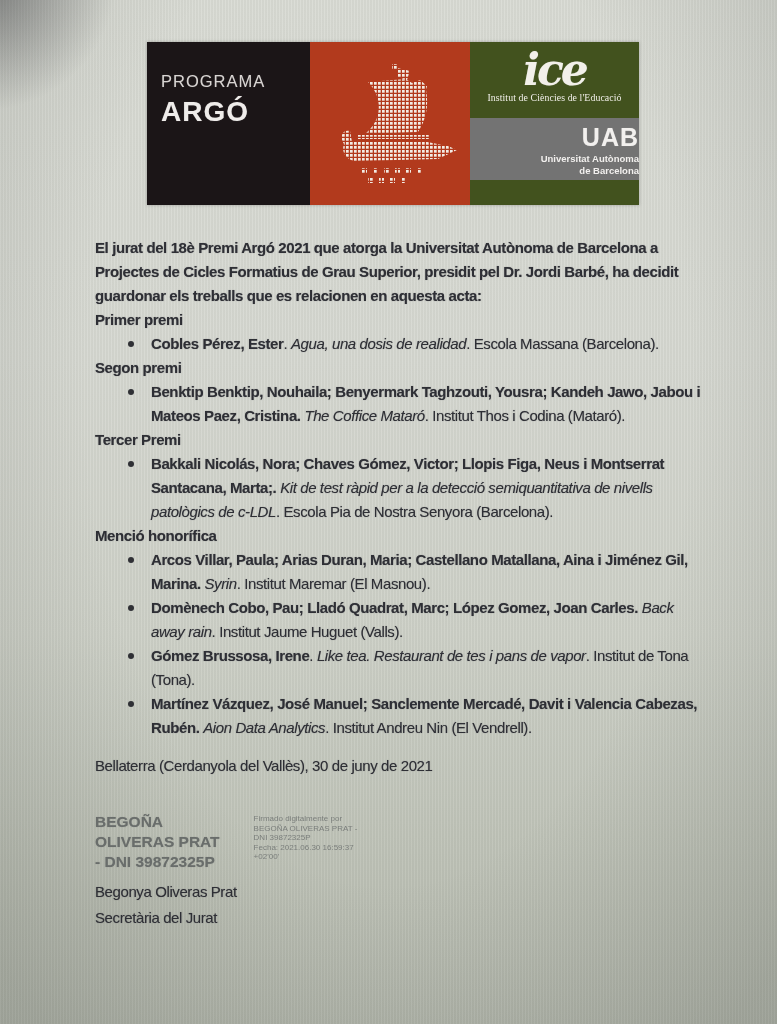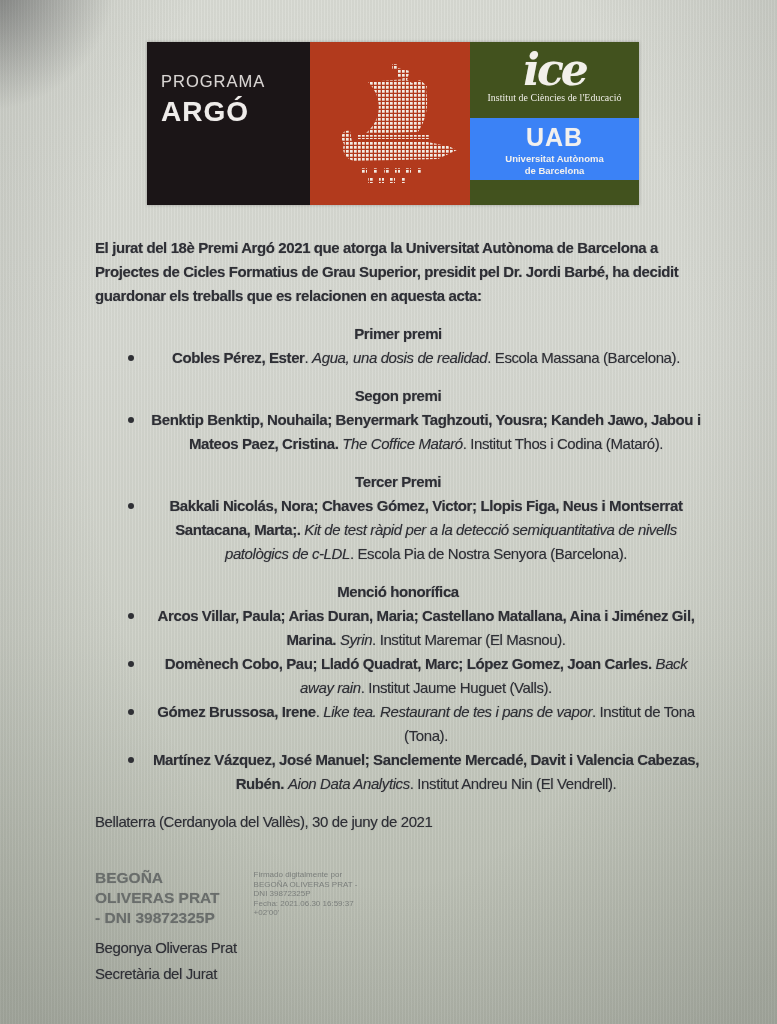--- a/index.html
+++ b/index.html
@@ -19,29 +19,29 @@
   .p-black{width:163px;background:#1b1517;color:#dedad8;padding:30px 0 0 14px;box-sizing:border-box;}
   .p-black .l1{font-size:16.5px;letter-spacing:1px;color:#d8d4d2;text-shadow:0 0 1px rgba(255,255,255,.25);}
   .p-black .l2{font-size:28px;font-weight:bold;letter-spacing:1px;margin-top:5px;color:#efecea;text-shadow:0 0 1px rgba(255,255,255,.3);}
   .p-red{width:160px;background:#b23a1d;position:relative;}
   .p-red svg{position:absolute;inset:0;}
   .p-green{width:169px;background:#42521e;display:flex;flex-direction:column;}
   .g-top{height:76px;text-align:center;color:#f2f0ea;}
   .ice-script{font-family:"DejaVu Serif",serif;font-style:italic;font-weight:bold;
               font-size:44px;line-height:52px;letter-spacing:-3px;margin-top:2px;text-shadow:0 0 1px rgba(255,255,255,.3);}
   .ice-sub{font-family:"Liberation Serif",serif;font-size:9.8px;margin-top:-4px;letter-spacing:.1px;}
-  .uab-strip{height:62px;background:#3b82f6;text-align:center;color:#f2f0ee;}
+  .uab-strip{height:62px;background:#737373;text-align:right;color:#f2f0ee;}
   .uab-acr{font-size:25px;font-weight:bold;letter-spacing:1px;margin-top:5px;text-shadow:0 0 1px rgba(255,255,255,.3);}
   .uab-sub{font-size:9.5px;font-weight:bold;line-height:12px;margin-top:1px;}
   
   .content{position:absolute;left:95px;top:236px;width:606px;
            font-size:15px;line-height:24px;letter-spacing:-0.4px;color:#2e2f35;
            text-shadow:0 0 1px rgba(70,70,78,.5);}
   .intro{font-weight:bold;margin:0;}
-  .section{margin-top:14px;text-align:center;}
+  .section{}
   .sec-h{font-weight:bold;}
   ul.awards{list-style:none;margin:0 0 0 26px;padding:0;}
   ul.awards li{position:relative;padding-left:30px;}
   ul.awards li::before{content:"";position:absolute;left:7px;top:9px;width:6px;height:6px;
                        border-radius:50%;background:#2f3035;}
   .auth{font-weight:bold;}
   .ttl{font-style:italic;}
   .dateline{margin-top:14px;}
   
   .sigrow{margin-top:34px;display:flex;align-items:flex-start;gap:12px;}

